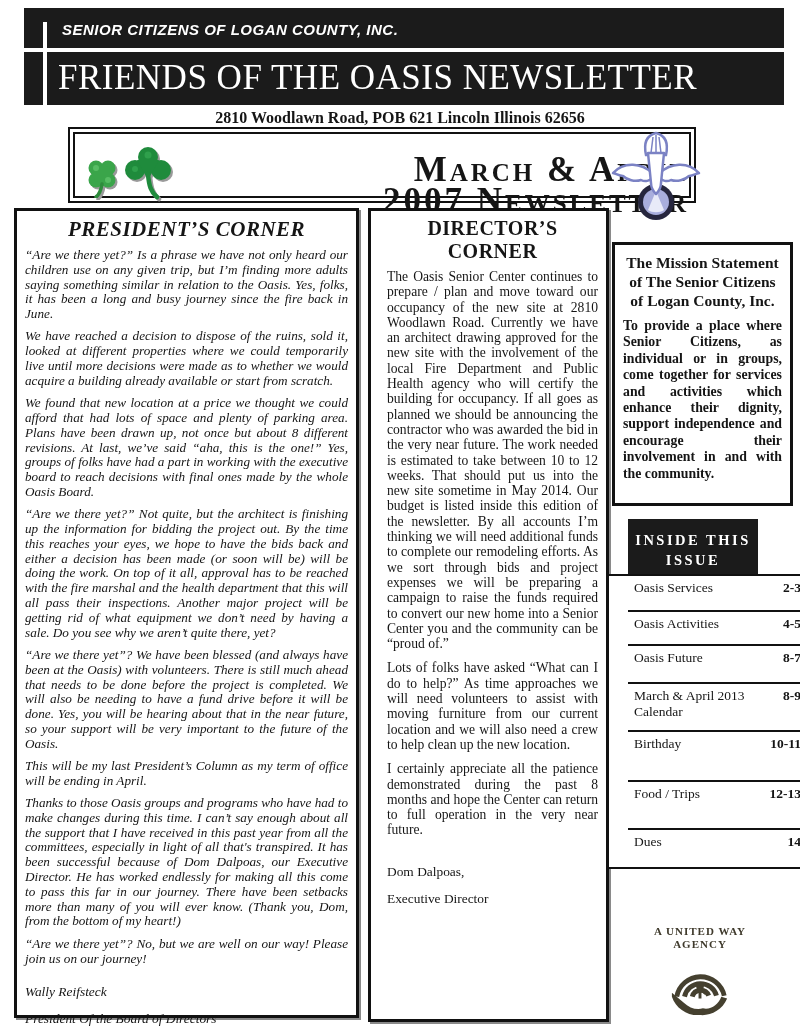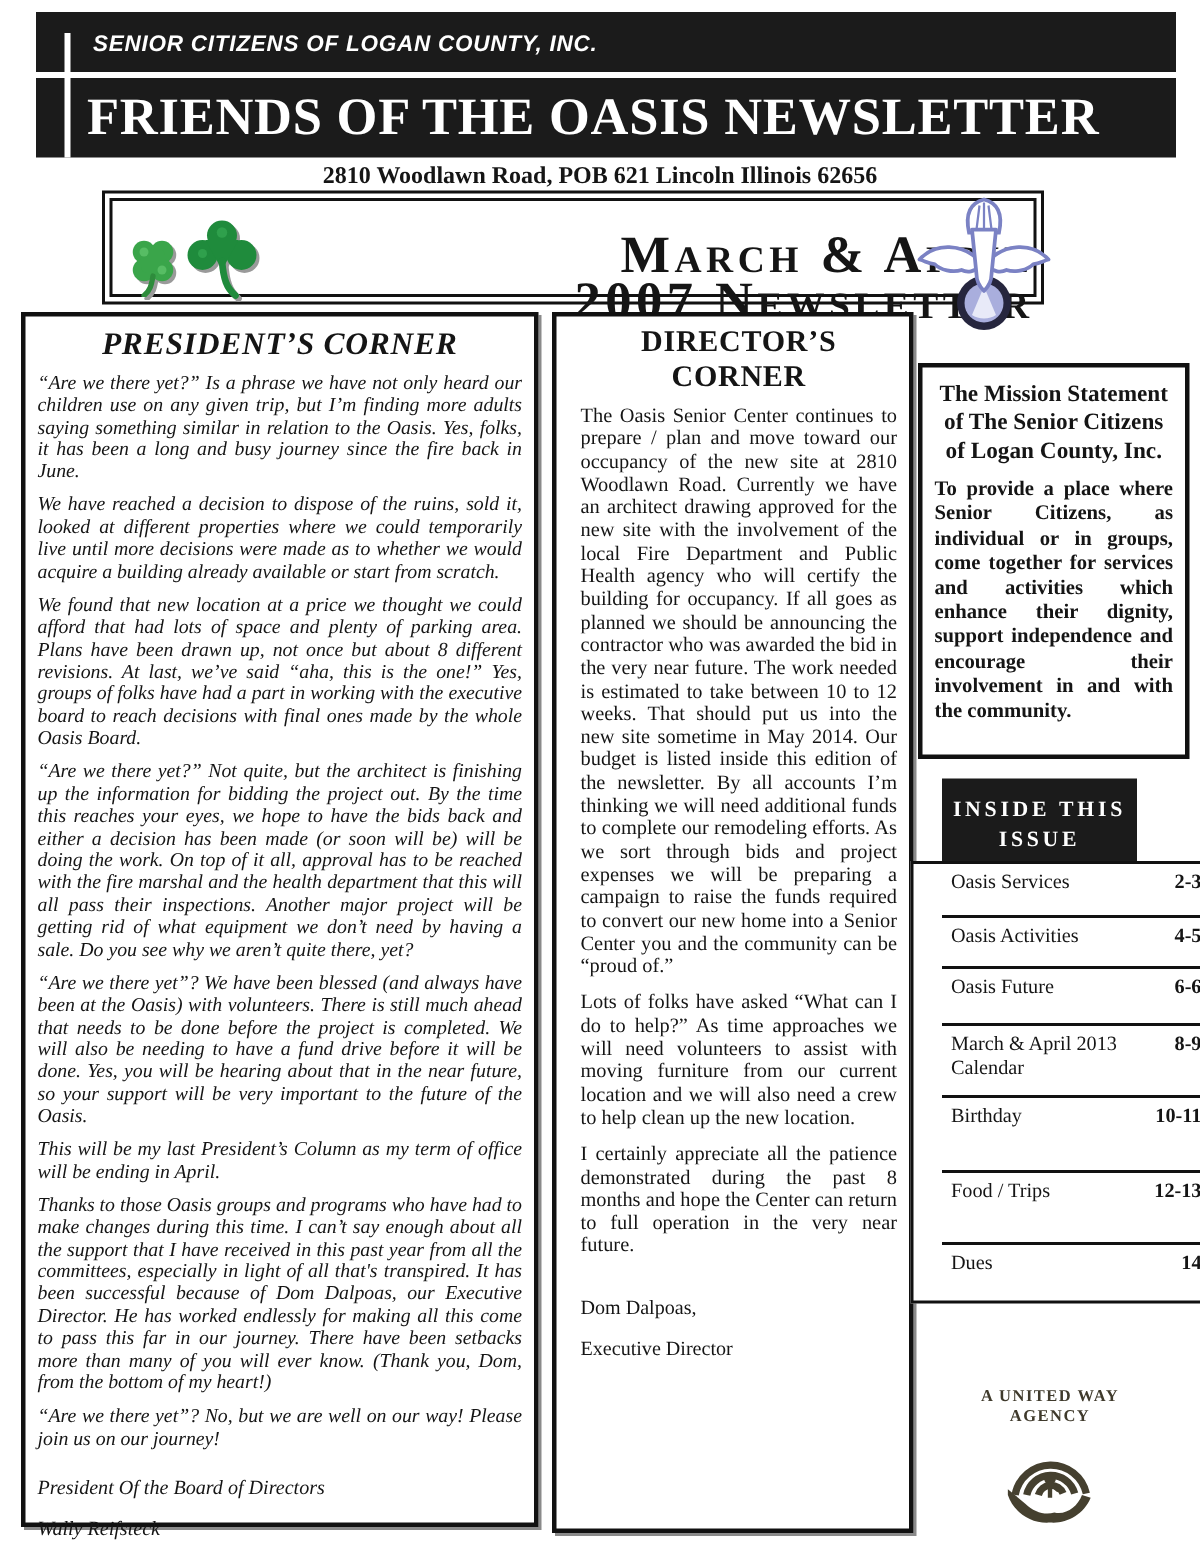--- a/index.html
+++ b/index.html
@@ -5,21 +5,21 @@
   html,body{margin:0;padding:0;background:#fff;}
   #page{position:relative;width:800px;height:1030px;background:#ffffff;overflow:hidden;
         font-family:"Liberation Serif",serif;color:#151515;}
 
   
   .masthead{position:absolute;left:24px;top:8px;width:760px;height:97px;background:#1b1b1b;}
   .masthead .vline{position:absolute;left:19px;top:14px;width:4px;height:83px;background:#fff;}
   .masthead .hline{position:absolute;left:0;top:40px;width:760px;height:4px;background:#fff;}
   .org-line{position:absolute;left:38px;top:13px;font-family:"Liberation Sans",sans-serif;
             font-style:italic;font-weight:bold;font-size:15px;letter-spacing:.5px;color:#fff;white-space:nowrap;}
-  .main-title{position:absolute;left:34px;top:50px;font-weight:bold;font-size:35px;
+  .main-title{position:absolute;left:34px;top:50px;font-weight:normal;font-size:35px;
               letter-spacing:.5px;color:#fff;white-space:nowrap;}
 
   .address{position:absolute;left:0;top:109px;width:800px;text-align:center;
            font-weight:bold;font-size:16px;}
 
   
   .banner{position:absolute;left:68px;top:127px;width:614px;height:62px;background:#fff;
           border:7px double #111;}
   .banner-text{position:absolute;left:0;top:20px;width:100%;text-align:right;
                font-variant:small-caps;font-weight:bold;font-size:35px;line-height:31px;letter-spacing:3px;}
@@ -134,22 +134,22 @@
     <div class="col-heading">PRESIDENT’S CORNER</div>
     <p>“Are we there yet?”  Is a phrase we have not only heard our children use on any given trip, but I’m finding more adults saying something similar in relation to the Oasis.  Yes, folks, it has been a long and busy journey since the fire back in June.</p>
     <p>We have reached a decision to dispose of the ruins, sold it, looked at different properties where we could temporarily live until more decisions were made as to whether we would acquire a building already available or start from scratch.</p>
     <p>We found that new location at a price we thought we could afford that had lots of space and plenty of parking area.  Plans have been drawn up, not once but about 8 different revisions.  At last, we’ve said “aha, this is the one!”  Yes, groups of folks have had a part in working with the executive board to reach decisions with final ones made by the whole Oasis Board.</p>
     <p>“Are we there yet?”  Not quite, but the architect is finishing up the information for bidding the project out.  By the time this reaches your eyes, we hope to have the bids back and either a decision has been made (or soon will be) will be doing the work.  On top of it all, approval has to be reached with the fire marshal and the health department that this will all pass their inspections.  Another major project will be getting rid of what equipment we don’t need by having a sale. Do you see why we aren’t quite there, yet?</p>
     <p>“Are we there yet”?  We have been blessed (and always have been at the Oasis) with volunteers.  There is still much ahead that needs to be done before the project is completed.  We will also be needing to have a fund drive before it will be done.  Yes, you will be hearing about that in the near future, so your support will be very important to the future of the Oasis.</p>
     <p>This will be my last President’s Column as my term of office will be ending in April.</p>
     <p>Thanks to those Oasis groups and programs who have had to make changes during this time.  I can’t say enough about all the support that I have received in this past year from all the committees, especially in light of all that's transpired.  It has been successful because of Dom Dalpoas, our Executive Director.  He has worked endlessly for making all this come to pass this far in our journey.  There have been setbacks more than many of you will ever know. (Thank you, Dom, from the bottom of my heart!)</p>
     <p>“Are we there yet”?  No, but we are well on our way!  Please join us on our journey!</p>
     <div class="sig">
+      <div>Wally Reifsteck</div>
       <div>President Of the Board of Directors</div>
-      <div>Wally Reifsteck</div>
     </div>
   </div>
 
   <div class="colbox" id="director-box">
     <div class="col-heading">DIRECTOR’S CORNER</div>
     <p>The Oasis Senior Center continues to prepare / plan and move toward our occupancy of the new site at 2810 Woodlawn Road. Currently we have an architect drawing approved for the new site with the involvement of the local Fire Department and Public Health agency who will certify the building for occupancy. If all goes as planned we should be announcing the contractor who was awarded the bid in the very near future. The work needed is estimated to take between 10 to 12 weeks. That should put us into the new site sometime in May 2014. Our budget is listed inside this edition of the newsletter. By all accounts I’m thinking we will need additional funds to complete our remodeling efforts. As we sort through bids and project expenses we will be preparing a campaign to raise the funds required to convert our new home into a Senior Center you and the community can be “proud of.”</p>
     <p>Lots of folks have asked “What can I do to help?” As time approaches we will need volunteers to assist with moving furniture from our current location and we will also need a crew to help clean up the new location.</p>
     <p>I certainly appreciate all the patience demonstrated during the past 8 months and hope the Center can return to full operation in the very near future.</p>
     <div class="sig">
       <div>Dom Dalpoas,</div>
@@ -174,21 +174,21 @@
     <div class="toc-row" style="height:36px">
       <span class="toc-label">Oasis Services</span>
       <span class="toc-pages">2-3</span>
     </div>
     <div class="toc-row" style="height:34px">
       <span class="toc-label">Oasis Activities</span>
       <span class="toc-pages">4-5</span>
     </div>
     <div class="toc-row" style="height:38px">
       <span class="toc-label">Oasis Future</span>
-      <span class="toc-pages">6-6</span>
+      <span class="toc-pages">8-7</span>
     </div>
     <div class="toc-row" style="height:48px">
       <span class="toc-label">March &amp; April 2013 Calendar</span>
       <span class="toc-pages">8-9</span>
     </div>
     <div class="toc-row" style="height:50px">
       <span class="toc-label">Birthday</span>
       <span class="toc-pages">10-11</span>
     </div>
     <div class="toc-row" style="height:48px">

